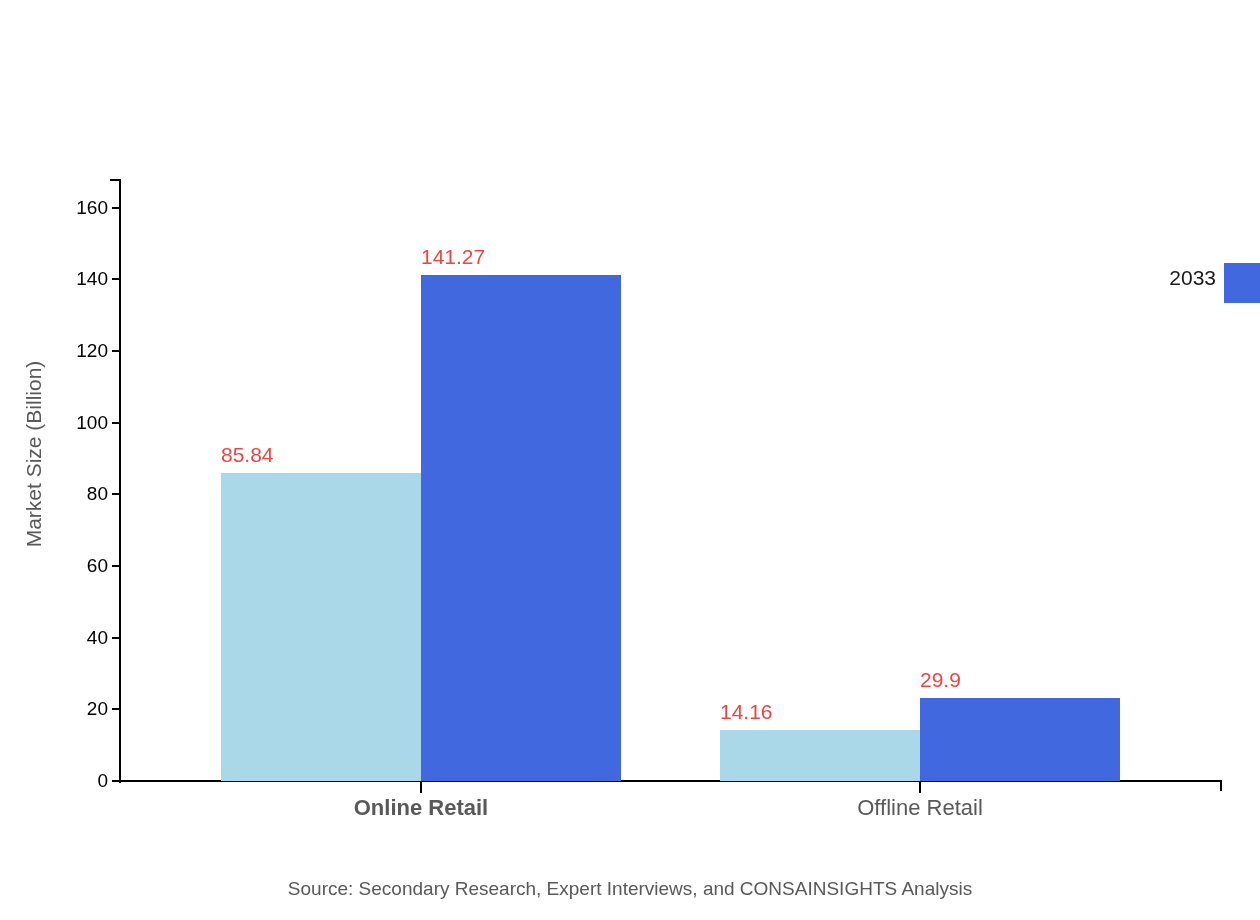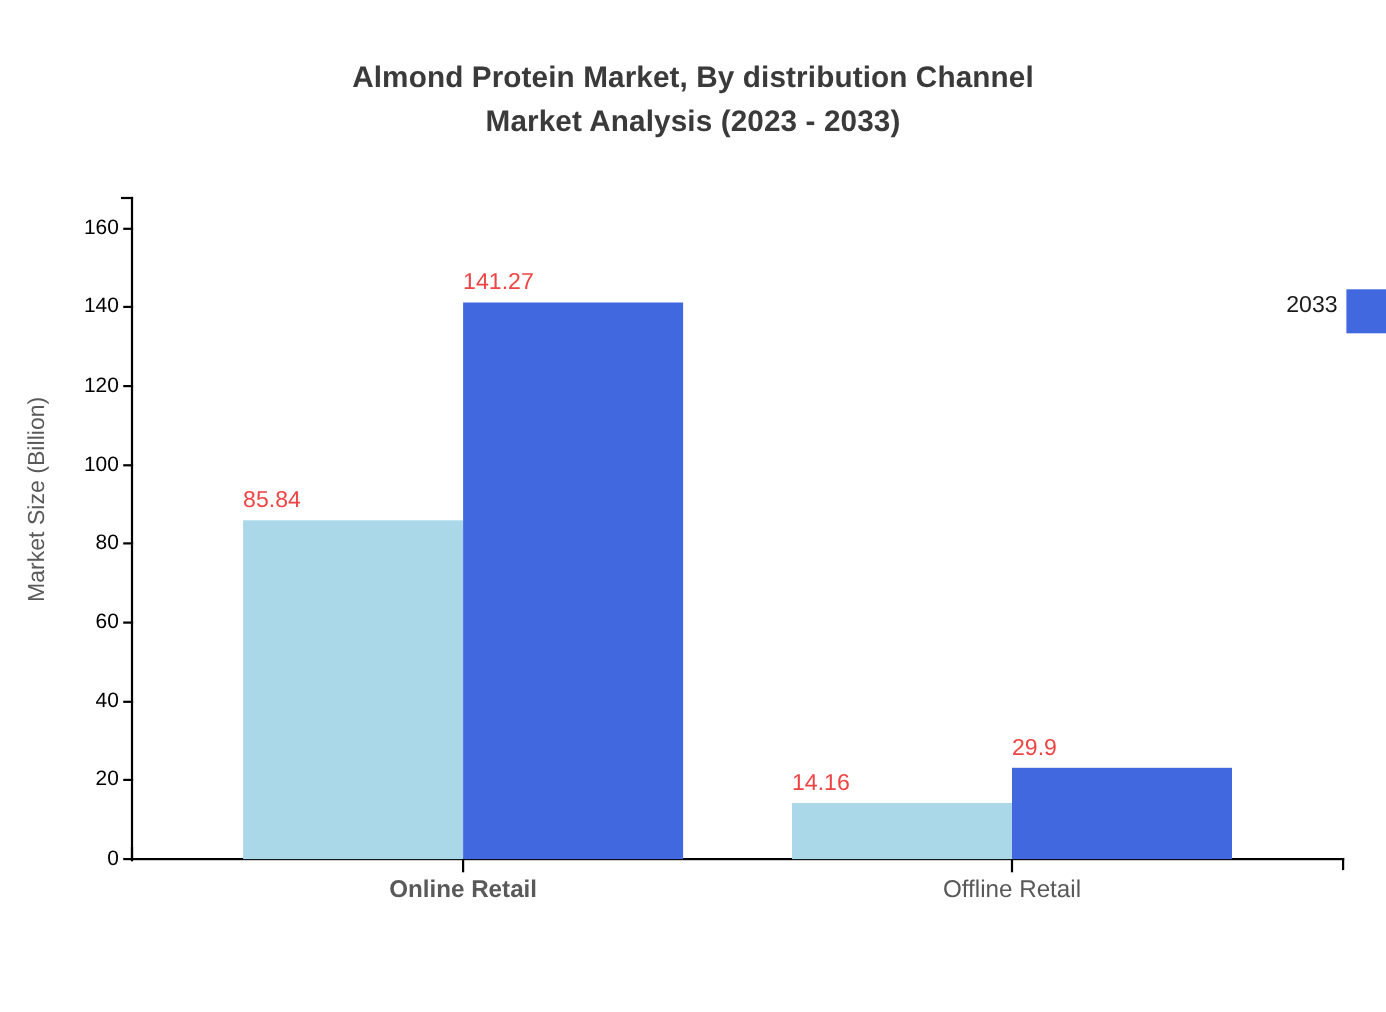--- a/index.html
+++ b/index.html
@@ -191,24 +191,20 @@
     color: #595959;
     font-size: 19px;
     line-height: 26px;
   }
 </style>
 </head>
 <body>
 
 <div id="chart-root">
 
-  <div class="chart-title">
-    <span class="line1">Almond Protein Market, By distribution Channel</span>
-    <span class="line2">Market Analysis (2023 - 2033)</span>
-  </div>
 
   <div class="y-axis-title">Market Size (Billion)</div>
 
   <div class="y-axis-spine"></div>
   <div class="y-axis-cap"></div>
   <div class="x-axis-spine"></div>
   <div class="x-axis-cap-right"></div>
   <div class="x-axis-cap-left"></div>
 
   <div id="y-ticks-layer">
@@ -250,14 +246,15 @@
       <div class="x-tick-label" style="left: 770px; width: 300px; text-align: center;">Offline Retail</div>
     </div>
 
   <div class="legend" id="legend">
       <div class="legend-row r1">
         <span class="legend-label">2033</span>
         <span class="legend-swatch" style="background: rgb(66, 104, 224);"></span>
       </div>
     </div>
 
+  <div class="source-note">Source: Secondary Research, Expert Interviews, and CONSAINSIGHTS Analysis</div>
 
 </div>
 
 </body></html>

